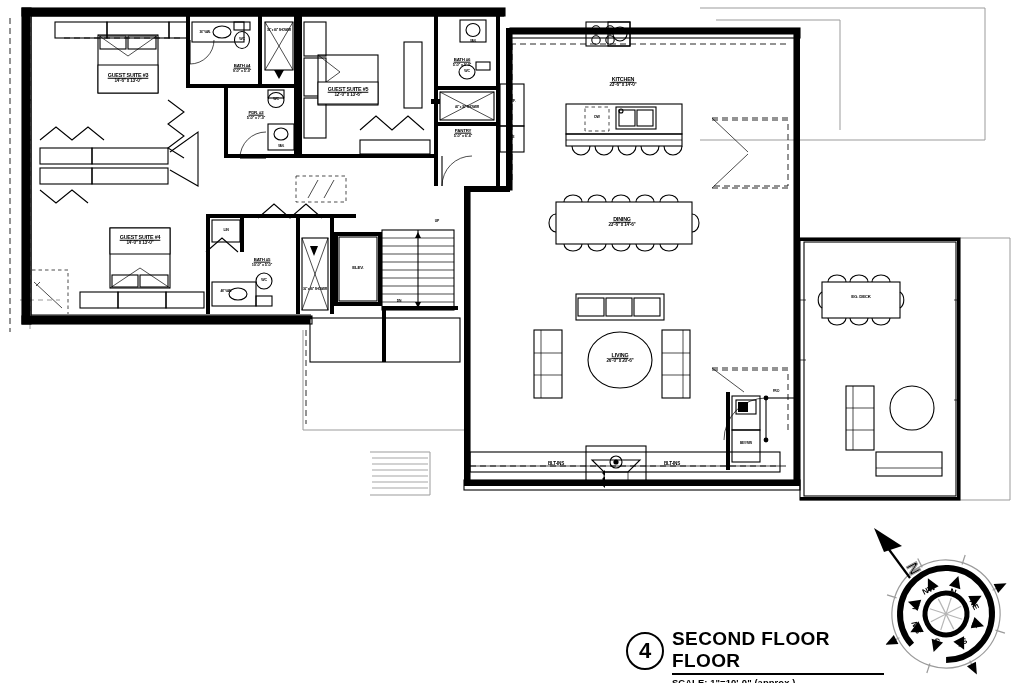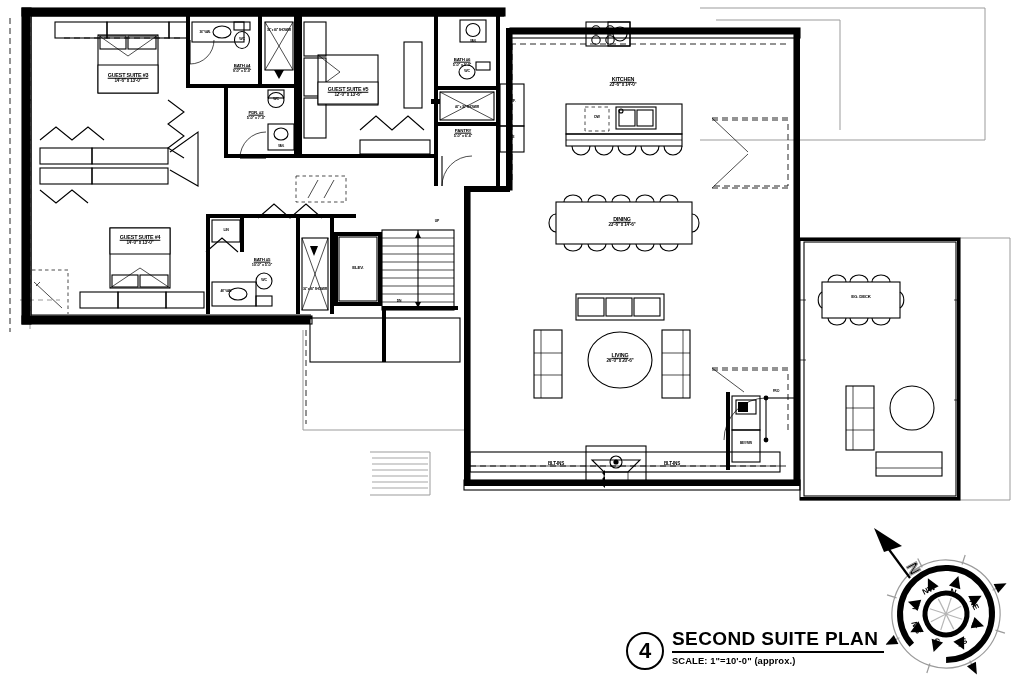--- a/index.html
+++ b/index.html
@@ -655,19 +655,19 @@
         <text class="cp-txt" x="44" y="44" font-size="16" transform="rotate(62 44 44)" fill="none" stroke="#9b9b9b" stroke-width="1.1">N</text>
       </g>
     </svg>
   </div>
 
   <div id="titleblock">
     <div id="tb-circle">
       <span id="tb-num">4</span>
     </div>
     <div id="tb-text">
-      <div id="tb-title">SECOND SUITE PLAN</div>
+      <div id="tb-title">SECOND FLOOR FLOOR</div>
       <div id="tb-rule"></div>
       <div id="tb-scale">SCALE: 1"=10'-0" (approx.)</div>
     </div>
   </div>
 
 </div>
 
 </body></html>

